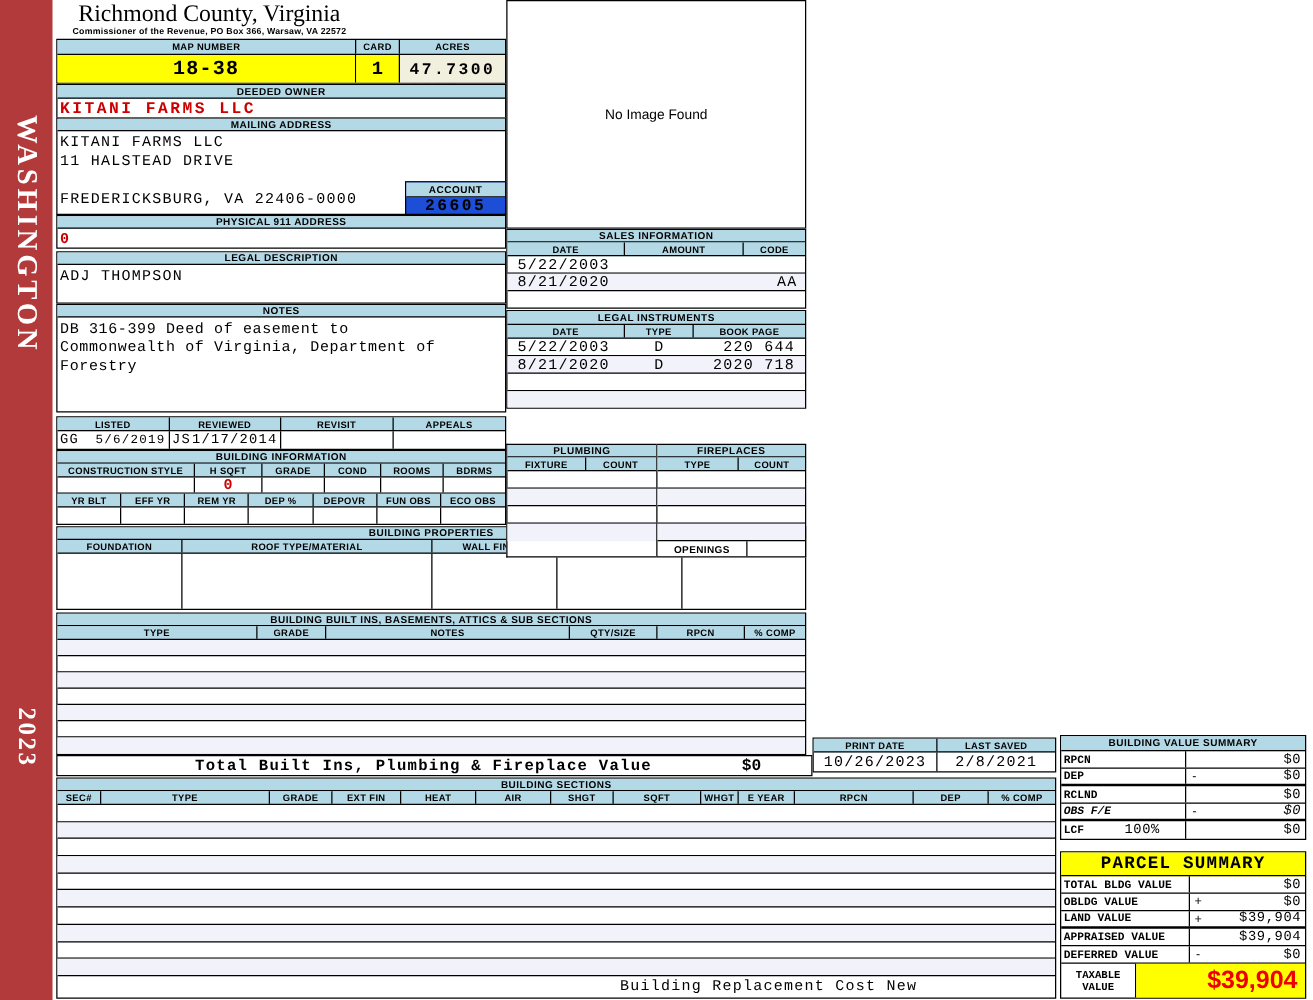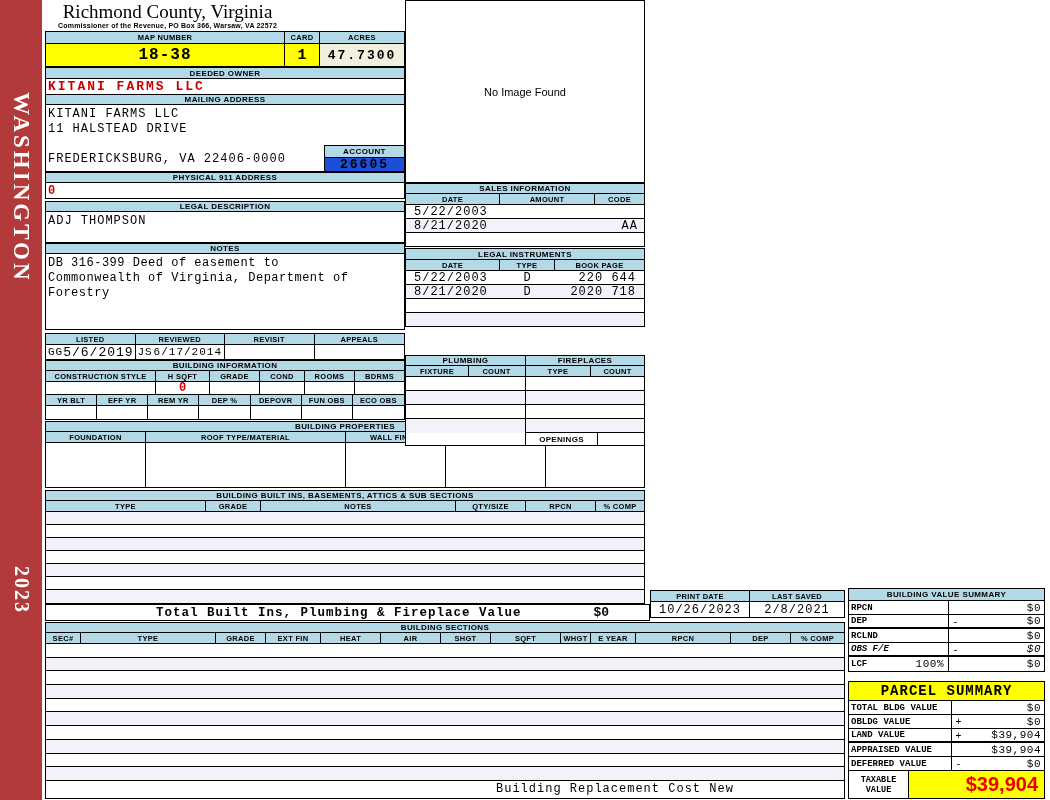--- a/index.html
+++ b/index.html
@@ -114,25 +114,25 @@
 <div class="sec" style="left:45px; top:333px; width:360px;">
   <div class="cols" style="height:11px; grid-template-columns:repeat(4,1fr);">
     <div>LISTED</div>
     <div>REVIEWED</div>
     <div>REVISIT</div>
     <div>APPEALS</div>
   </div>
   <div class="vrow nb" style="height:14px; grid-template-columns:repeat(4,1fr);">
     <div style="justify-content:space-between; padding:0 2px;">
       <span class="mv" style="font-size:11px;">GG</span>
-      <span class="mv" style="font-size:13px;">5/6/2019</span>
+      <span class="mv" style="font-size:10px;">5/6/2019</span>
     </div>
     <div style="justify-content:space-between; padding:0 2px;">
       <span class="mv" style="font-size:11px;">JS</span>
-      <span class="mv" style="font-size:11px;">6/17/2014</span>
+      <span class="mv" style="font-size:11px;">1/17/2014</span>
     </div>
     <div></div>
     <div></div>
   </div>
 </div>
 
 <div class="sec" style="left:45px; top:360px; width:360px;">
   <div class="tbar" style="height:10px;">BUILDING INFORMATION</div>
   <div class="cols" style="height:11px; grid-template-columns:110px 54px 50px 45px 50px 49px;">
     <div>CONSTRUCTION STYLE</div>
@@ -343,21 +343,21 @@
     <div class="lbl9" style="padding-left:2px;">RCLND</div>
     <div style="border-right:none; justify-content:center; font-size:10px;"></div>
     <div class="val11" style="justify-content:flex-end; padding-right:3px;">$0</div>
   </div>
   <div class="vrow" style="height:14px; grid-template-columns:100px 13px 82px; border-bottom-width:2px;font-style:italic;">
     <div class="lbl9" style="padding-left:2px;">OBS F/E</div>
     <div style="border-right:none; justify-content:center; font-size:10px;">-</div>
     <div class="val11" style="justify-content:flex-end; padding-right:3px;">$0</div>
   </div>
   <div class="vrow nb" style="height:14px; grid-template-columns:100px 13px 82px;">
-    <div style="padding-left:2px; justify-content:space-between; padding-right:4px;">
+    <div style="padding-left:2px; justify-content:space-between; padding-right:20px;">
       <span class="lbl9">LCF</span>
       <span class="val11">100%</span>
     </div>
     <div style="border-right:none; justify-content:center; font-size:10px;"></div>
     <div class="val11" style="justify-content:flex-end; padding-right:3px;">$0</div>
   </div>
 </div>
 
 <div class="sec" style="left:848px; top:681px; width:197px;">
   <div class="center mvb" style="height:19px; font-size:14px; letter-spacing:1px; background:var(--highlight-yellow,#FFFF00); border-bottom:1px solid #000;">PARCEL SUMMARY</div>

